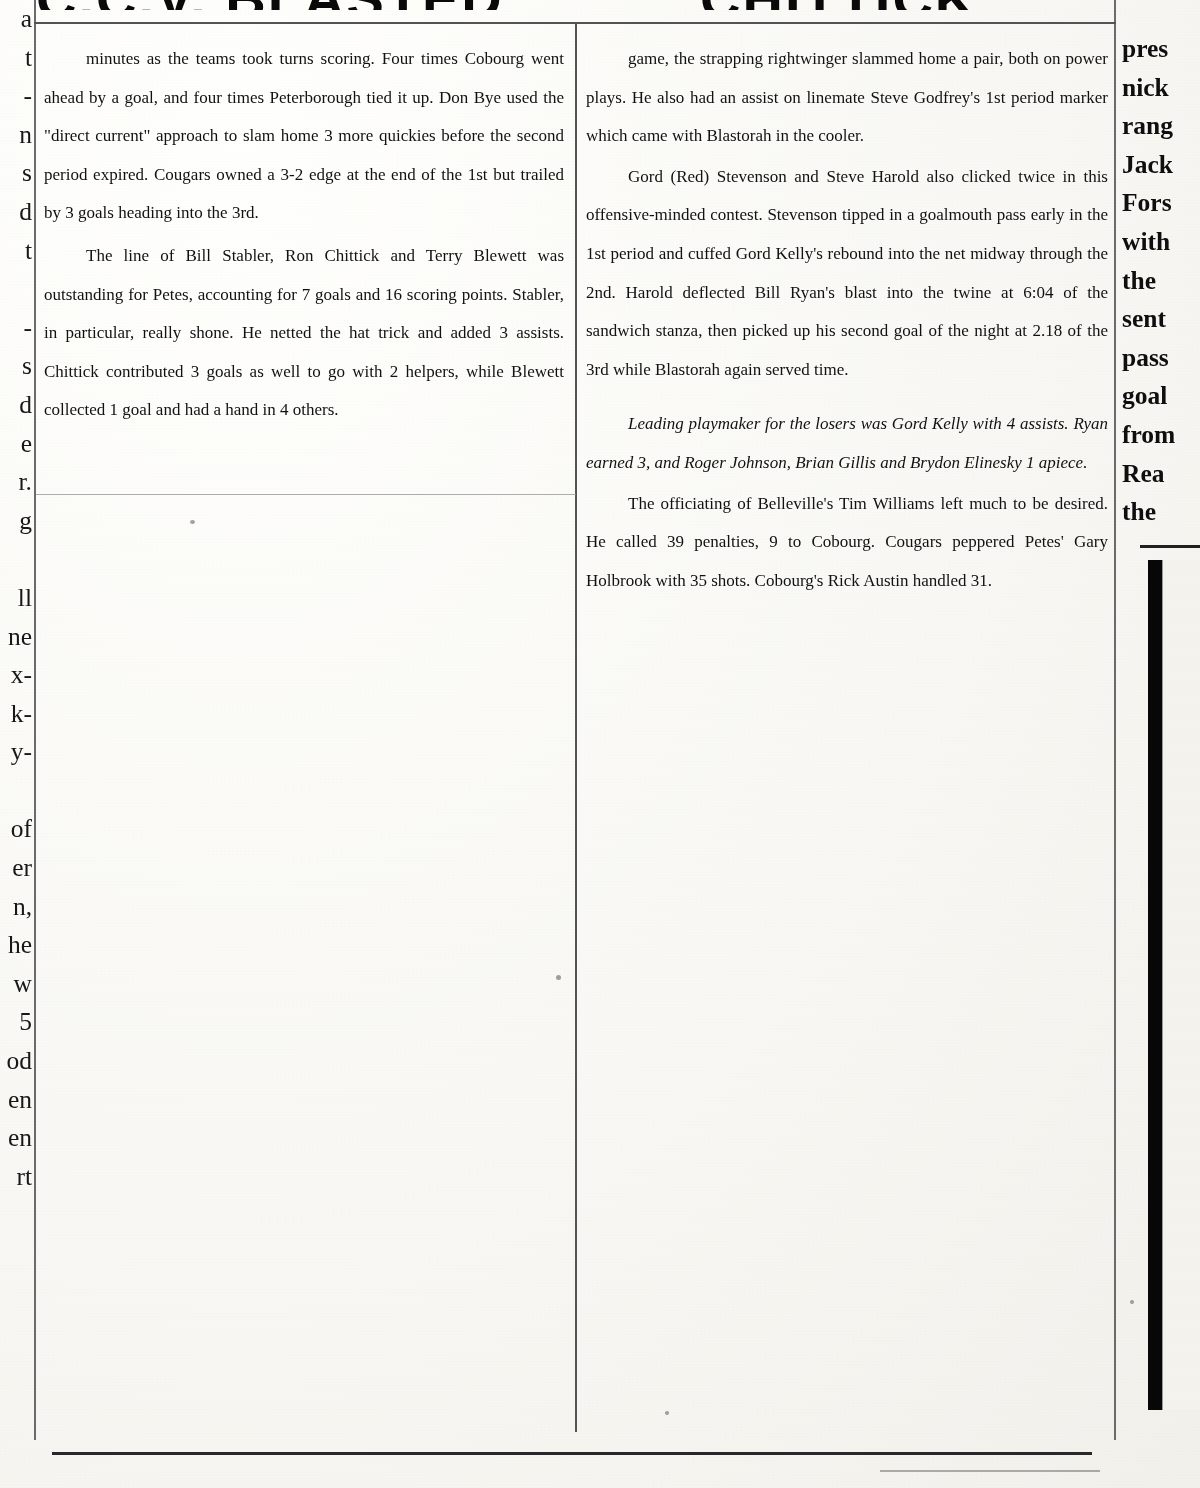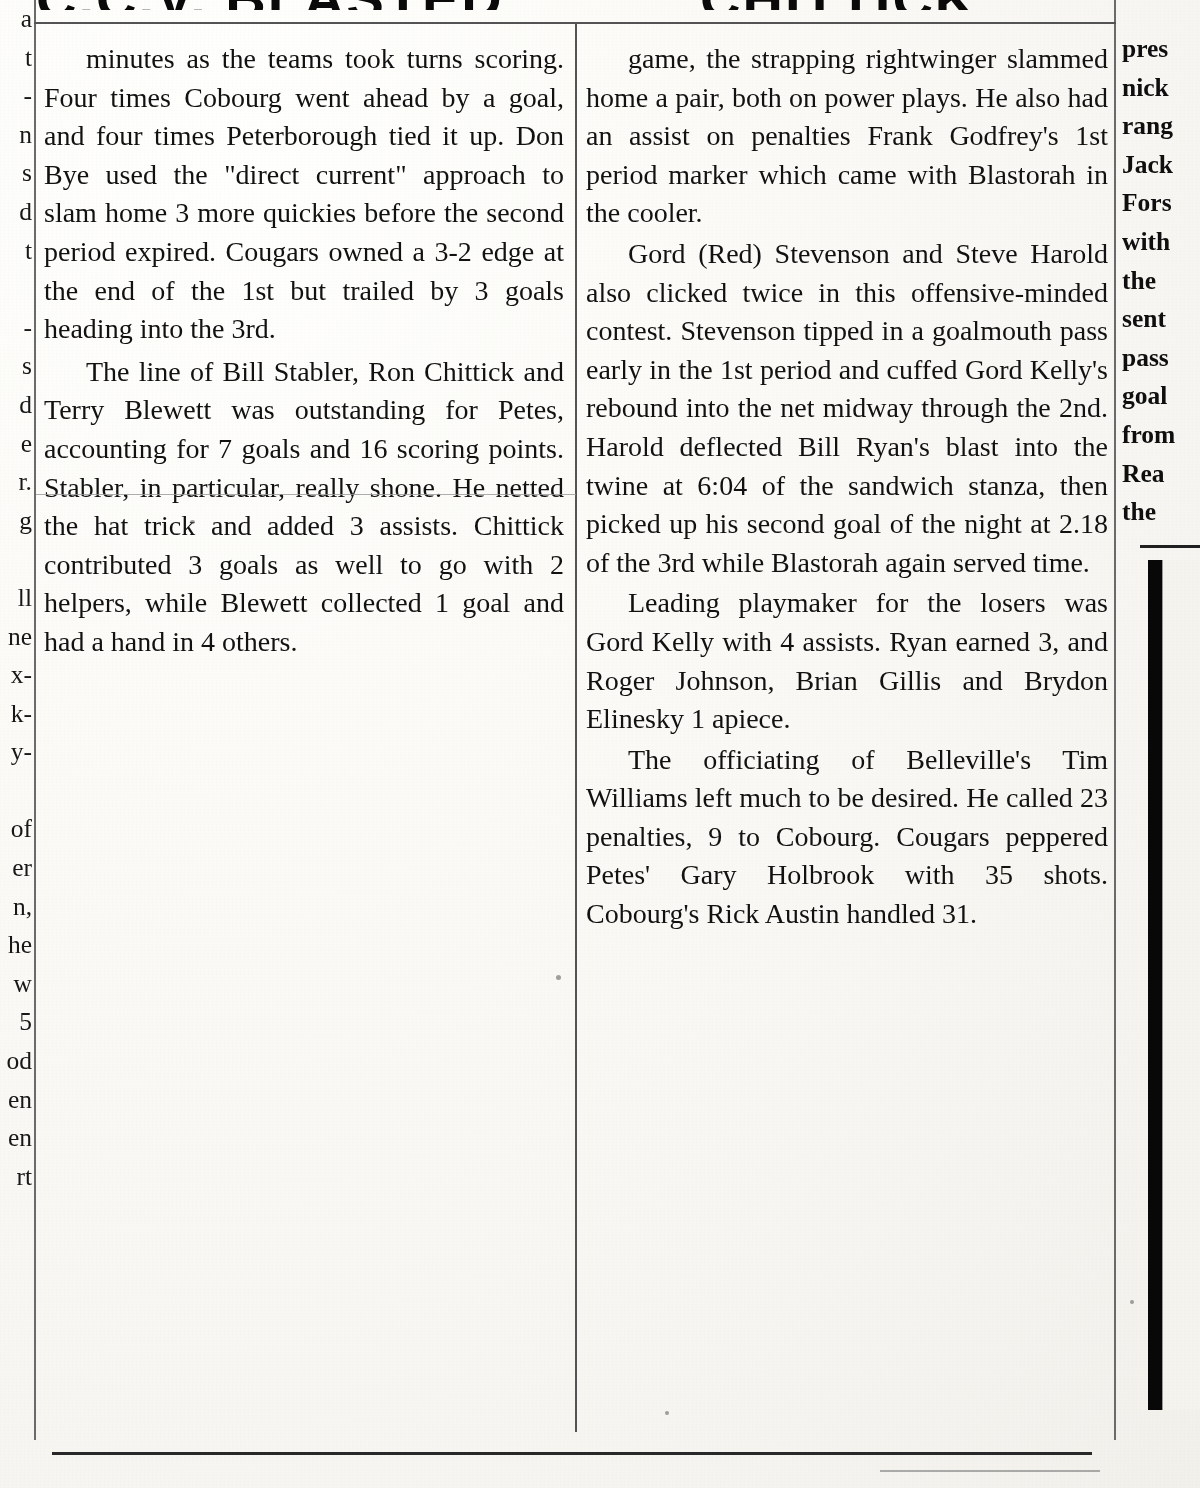--- a/index.html
+++ b/index.html
@@ -72,21 +72,21 @@
   }
   .rule-h {
     position: absolute;
     background: #3a3a3a;
     height: 2px;
   }
 
   
   .col {
     position: absolute;
-    font-size: 28px;
+    font-size: 17px;
     line-height: 38.6px;
     text-align: justify;
     text-justify: inter-word;
     color: #141414;
     font-family: "Liberation Serif", serif;
   }
   .col p {
     margin: 0 0 0 0;
     text-indent: 42px;
   }
@@ -230,24 +230,24 @@
 en
 en
 rt</div>
 
 <div class="col" style="left:44px; top:40px; width:520px;">
   <p>minutes as the teams took turns scoring. Four times Cobourg went ahead by a goal, and four times Peterborough tied it up. Don Bye used the "direct current" approach to slam home 3 more quickies before the second period expired. Cougars owned a 3-2 edge at the end of the 1st but trailed by 3 goals heading into the 3rd.</p>
   <p style="margin-top:4px;">The line of Bill Stabler, Ron Chittick and Terry Blewett was outstanding for Petes, accounting for 7 goals and 16 scoring points. Stabler, in particular, really shone. He netted the hat trick and added 3 assists. Chittick contributed 3 goals as well to go with 2 helpers, while Blewett collected 1 goal and had a hand in 4 others.</p>
 </div>
 
 <div class="col" style="left:586px; top:40px; width:522px;">
-  <p>game, the strapping rightwinger slammed home a pair, both on power plays. He also had an assist on penalties Frank Godfrey's 1st period marker which came with Blastorah in the cooler.</p>
+  <p>game, the strapping rightwinger slammed home a pair, both on power plays. He also had an assist on linemate Steve Godfrey's 1st period marker which came with Blastorah in the cooler.</p>
   <p style="margin-top:2px;">Gord (Red) Stevenson and Steve Harold also clicked twice in this offensive-minded contest. Stevenson tipped in a goalmouth pass early in the 1st period and cuffed Gord Kelly's rebound into the net midway through the 2nd. Harold deflected Bill Ryan's blast into the twine at 6:04 of the sandwich stanza, then picked up his second goal of the night at 2.18 of the 3rd while Blastorah again served time.</p>
-  <p style="margin-top:2px;">Leading playmaker for the losers was Gord Kelly with 4 assists. Ryan earned 3, and Roger Johnson, Brian Gillis and Brydon Elinesky 1 apiece.</p>
-  <p style="margin-top:2px;">The officiating of Belleville's Tim Williams left much to be desired. He called 23 penalties, 9 to Cobourg. Cougars peppered Petes' Gary Holbrook with 35 shots. Cobourg's Rick Austin handled 31.</p>
+  <p style="margin-top:16px;font-style:italic;">Leading playmaker for the losers was Gord Kelly with 4 assists. Ryan earned 3, and Roger Johnson, Brian Gillis and Brydon Elinesky 1 apiece.</p>
+  <p style="margin-top:2px;">The officiating of Belleville's Tim Williams left much to be desired. He called 39 penalties, 9 to Cobourg. Cougars peppered Petes' Gary Holbrook with 35 shots. Cobourg's Rick Austin handled 31.</p>
 </div>
 
 <div class="rightcol" style="top:30px; left:1122px;">pres
 nick
 rang
 Jack
 Fors
 with
 the
 sent

